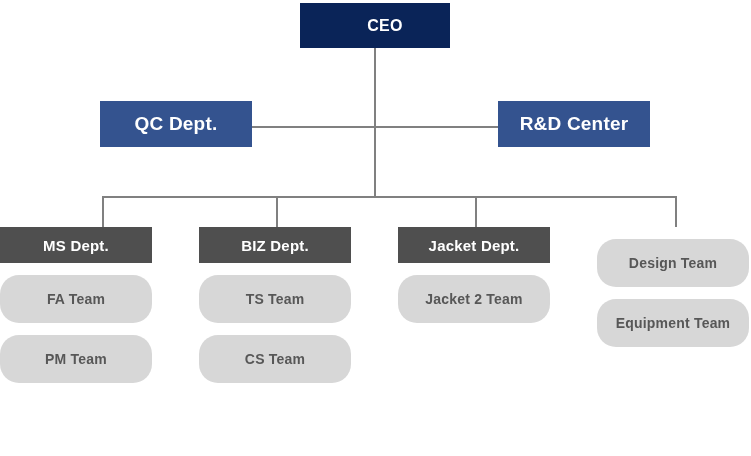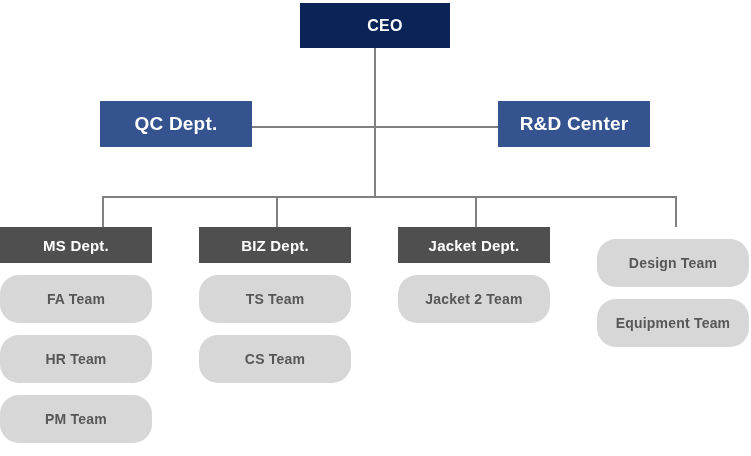--- a/index.html
+++ b/index.html
@@ -97,21 +97,20 @@
 
   <div class="node node-ceo" style="left:300px; top:3px; width:150px; height:45px;">CEO</div>
 
   <div class="node node-div" style="left:100px; top:101px; width:152px; height:46px;">QC Dept.</div>
 
   <div class="node node-div" style="left:498px; top:101px; width:152px; height:46px;">R&amp;D Center</div>
 
   <div class="dept-col" style="left:0px;">
     <div class="node node-dept">MS Dept.</div>
     <div class="node node-team">FA Team</div>
-    <div class="node node-team">HR Team</div>
     <div class="node node-team">PM Team</div>
   </div>
 
   <div class="dept-col" style="left:199px;">
     <div class="node node-dept">BIZ Dept.</div>
     <div class="node node-team">TS Team</div>
     <div class="node node-team">CS Team</div>
   </div>
 
   <div class="dept-col" style="left:398px;">

